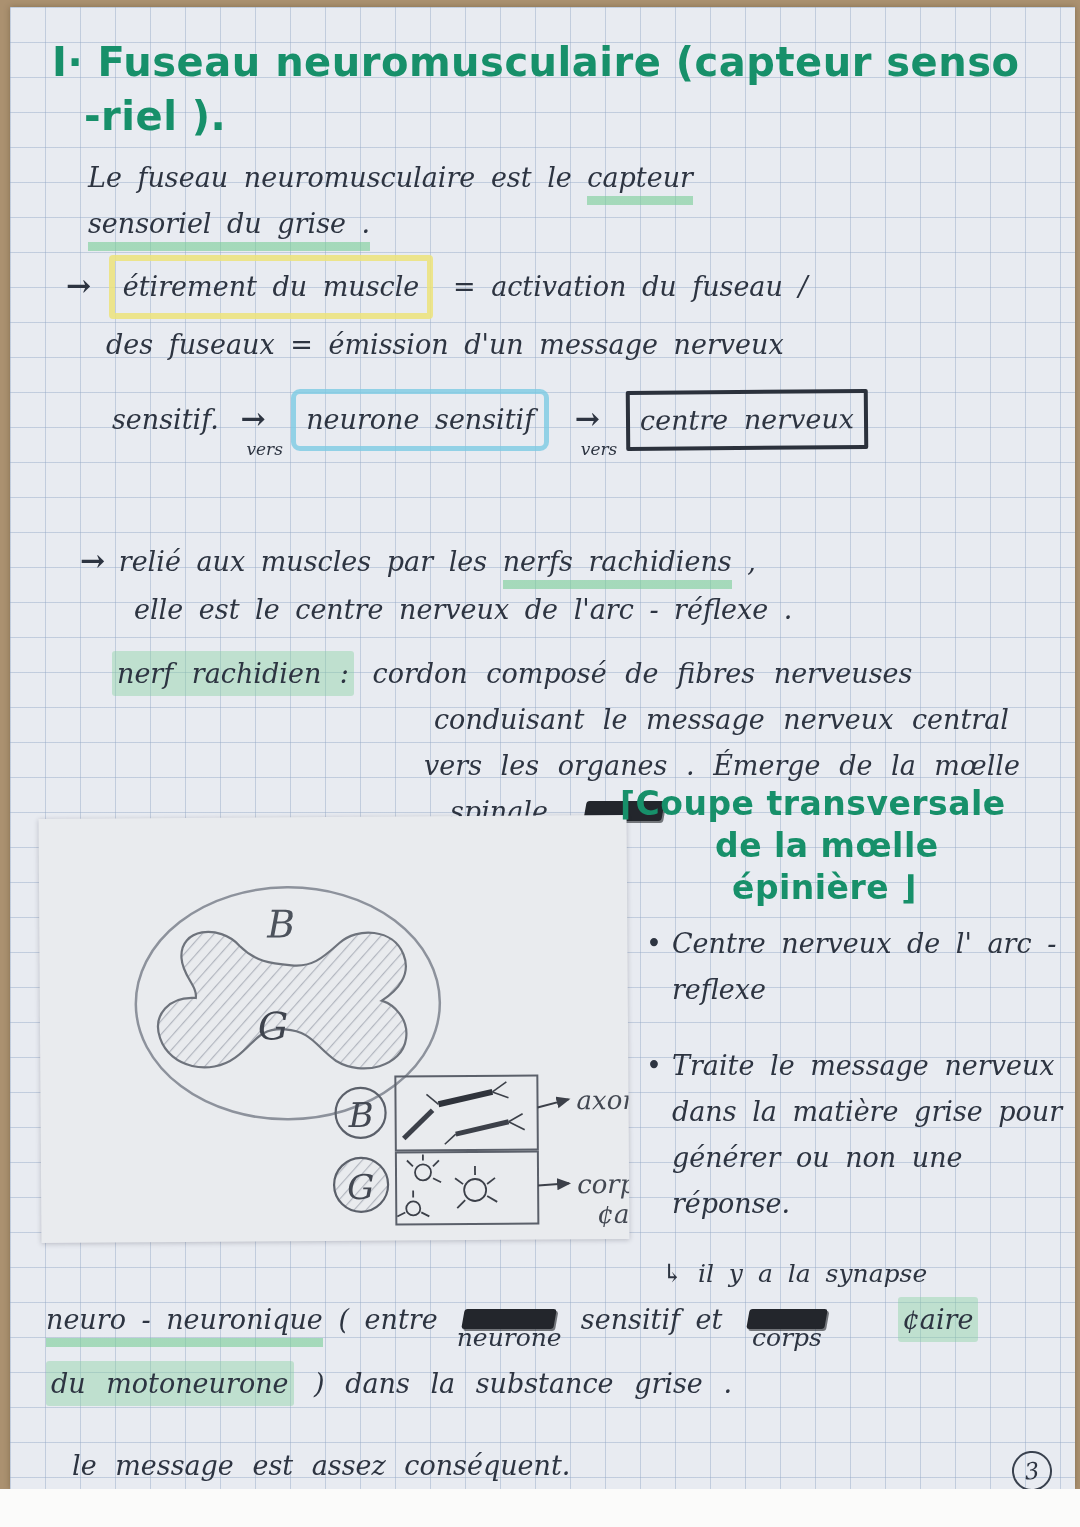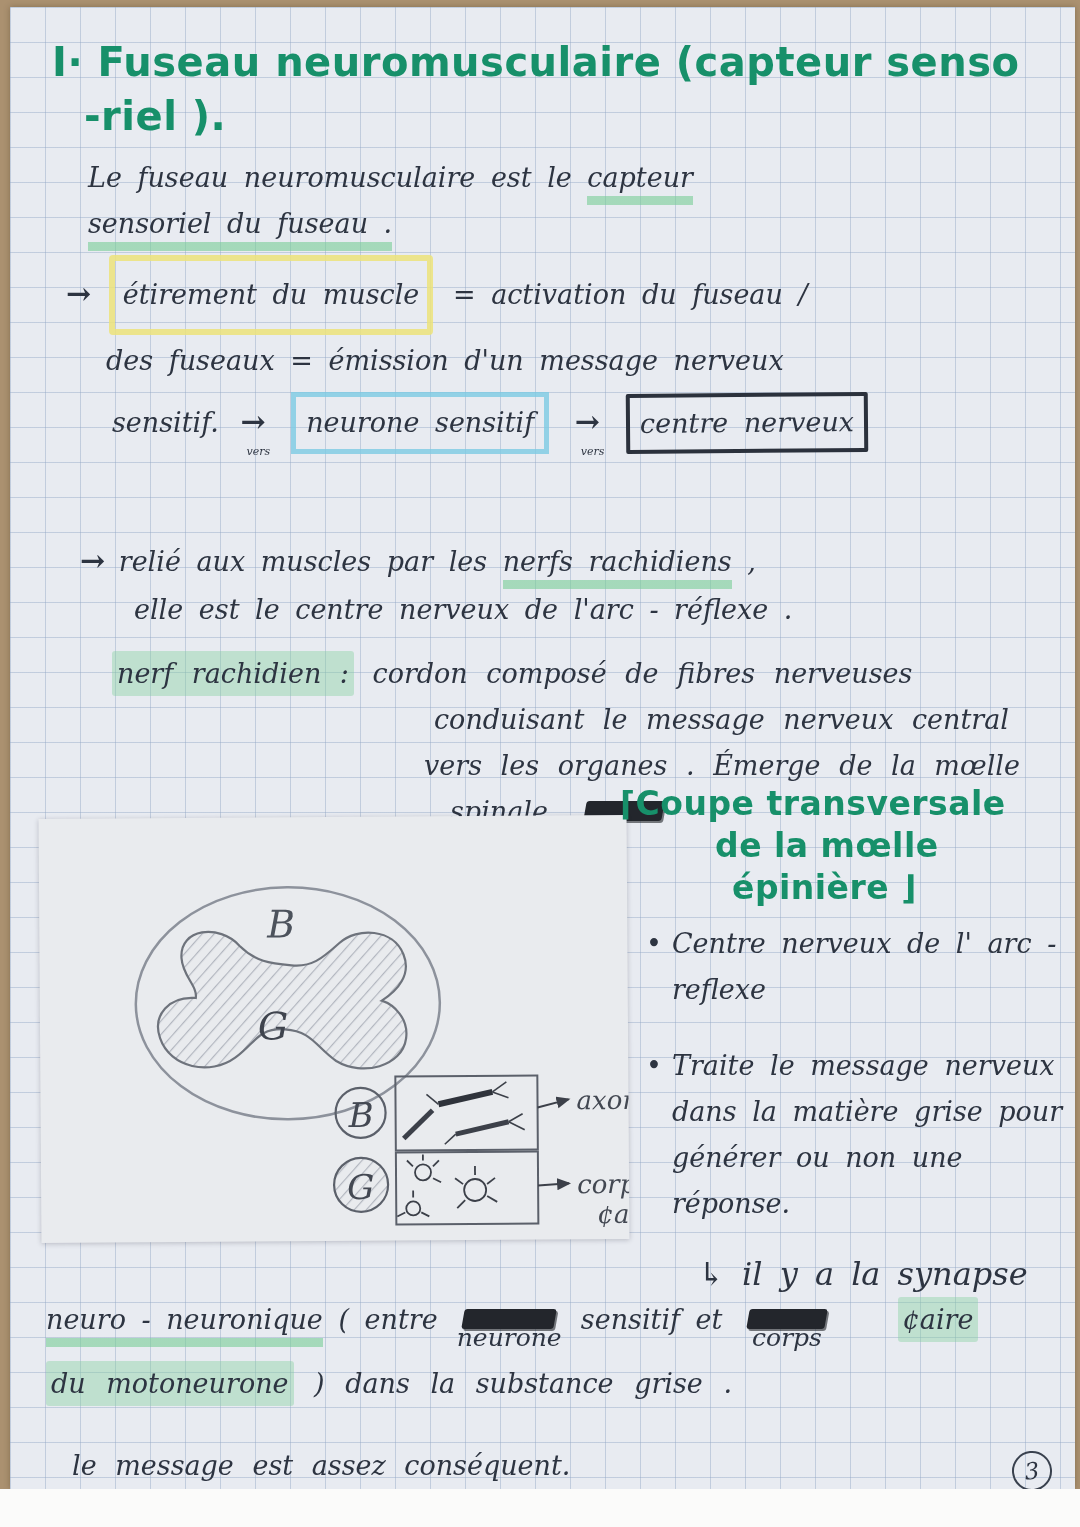--- a/index.html
+++ b/index.html
@@ -31,35 +31,35 @@
   .abs{position:absolute;}
 
   .ul-green{
     background:linear-gradient(rgba(120,205,150,.6), rgba(120,205,150,.6)) 0 100%/100% 9px no-repeat;
     padding-bottom:12px;
   }
   .hl-behind{background:rgba(130,208,158,.4);padding:7px 5px;border-radius:3px;}
 
   .box-yellow{
     display:inline-block;border:6px solid rgba(236,227,122,.85);border-radius:4px;
-    padding:8px 8px;margin:0 4px;
+    padding:0 8px;margin:0 4px;
   }
   .box-cyan{
-    display:inline-block;border:5px solid rgba(124,203,228,.8);border-radius:0;
-    padding:0 10px;margin:3px 4px;
+    display:inline-block;border:5px solid rgba(124,203,228,.8);border-radius:9px;
+    padding:0 10px;margin:16px 4px;
   }
   .box-black{
     display:inline-block;border:4px solid #2b313c;border-radius:2px;
     padding:0 10px;margin:0 4px;transform:rotate(-.5deg);
   }
 
   .big-arrow{font-style:normal;font-weight:700;font-size:30px;letter-spacing:-2px;}
   .arrow-v{position:relative;display:inline-block;font-style:normal;font-weight:700;
     font-size:30px;margin:0 6px;}
-  .arrow-v .vers{position:absolute;left:6px;top:30px;font-size:11px;font-weight:400;
+  .arrow-v .vers{position:absolute;left:6px;top:30px;font-size:17px;font-weight:400;
     font-style:italic;letter-spacing:0;}
 
   .crossed-wrap{position:relative;display:inline-block;margin:0 10px;}
   .scratch{display:inline-block;width:92px;height:20px;background:#23262c;
     border-radius:3px;transform:skewX(-10deg);box-shadow:2px 2px 0 rgba(35,38,44,.6);}
   .scratch.small{width:78px;}
   .sub-label{position:absolute;top:27px;left:50%;transform:translateX(-50%);
     font-size:25px;font-style:italic;color:#2d3441;line-height:28px;white-space:nowrap;}
 
   
@@ -86,21 +86,21 @@
   .figpaper{
     left:30px;top:810px;width:588px;height:424px;background:#e9ebee;
     box-shadow:0 1px 5px rgba(40,40,60,.25);transform:rotate(-.4deg);
   }
 
   .bullets{left:636px;top:914px;width:444px;}
   .bullet-item{display:flex;gap:10px;line-height:46px;}
   .bullet-item + .bullet-item{margin-top:30px;}
   .bullet-dot{flex:0 0 auto;font-style:normal;}
 
-  .syn-lead{left:688px;top:1244px;font-size:32px;}
+  .syn-lead{left:652px;top:1244px;font-size:25px;}
   .syn-l2{left:36px;top:1290px;width:1040px;white-space:nowrap;}
   .syn-l2 .tail{margin-left:46px;}
   .syn-l3{left:36px;top:1354px;word-spacing:12px;text-align:right;}
   .syn-l4{left:52px;top:1396px;word-spacing:13px;}
   .syn-l5{left:62px;top:1436px;word-spacing:10px;}
 
   .pagenum{
     left:1002px;top:1444px;width:36px;height:36px;border:2px solid #39414e;
     border-radius:50%;display:flex;align-items:center;justify-content:center;
     font-size:23px;font-style:italic;color:#2d3441;transform:rotate(-6deg);
@@ -112,21 +112,21 @@
 
 <div class="sheet">
 
   <div class="abs marker h1">
     <span>I· Fuseau neuromusculaire (capteur senso</span>
     <span class="l2">-riel ).</span>
   </div>
 
   <div class="abs hand intro">
     <span>Le fuseau neuromusculaire est le </span><span class="ul-green">capteur</span><br>
-    <span class="ul-green">sensoriel du fuseau .</span>
+    <span class="ul-green">sensoriel du grise .</span>
   </div>
 
   <div class="abs hand flow">
     <span class="big-arrow">→</span>
     <span class="box-yellow">étirement du muscle</span>
     <span>= activation du fuseau /</span>
     <span class="l2">des fuseaux = émission d'un message nerveux</span>
     <span class="l3">
       <span>sensitif.</span>
       <span class="arrow-v"><span>→</span><span class="vers">vers</span></span>

